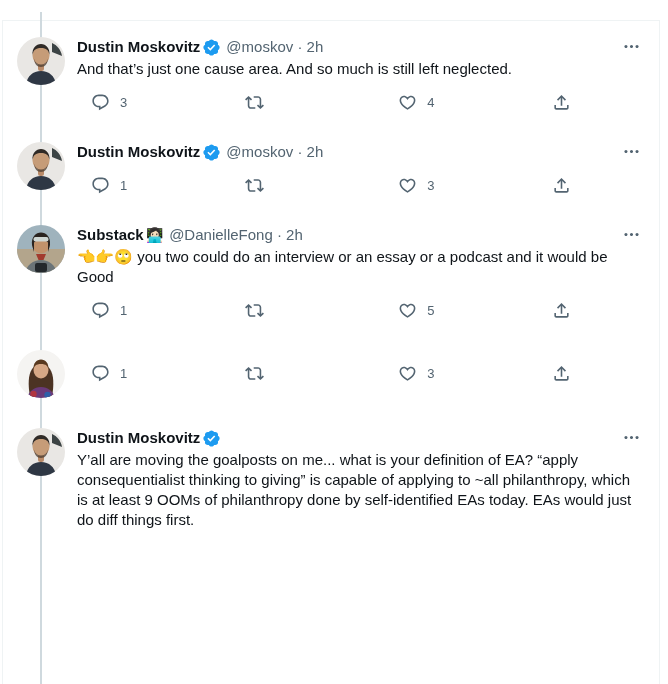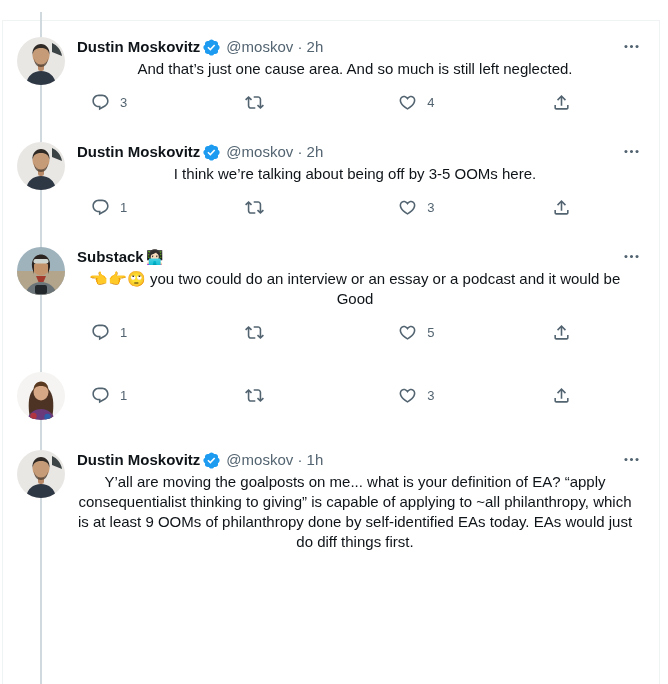--- a/index.html
+++ b/index.html
@@ -55,21 +55,21 @@
   .name-emoji { margin-left: 3px; font-size: 14px; }
   .badge { width: 19px; height: 19px; margin-left: 2px; flex-shrink: 0; }
   .badge svg { display: block; width: 19px; height: 19px; }
   .handle { color: var(--secondary, #536471); margin-left: 5px; overflow: hidden; text-overflow: ellipsis; }
   .more-btn {
     margin-left: auto;
     background: none; border: none; padding: 0 2px;
     cursor: pointer; height: 19px; align-self: flex-start;
   }
   .more-btn svg { width: 19px; height: 19px; fill: var(--secondary, #536471); }
-  .body { margin-top: 2px; text-align: center; }
+  .body { margin-top: 2px; }
   .body p {
     margin: 0;
     font-size: 15px; line-height: 20px;
     color: var(--text, #0f1419);
     max-width: 556px;
     word-wrap: break-word;
   }
   .body p + p { margin-top: 24px; }
   .actions {
     display: flex;
@@ -179,23 +179,20 @@
               <path fill="#1d9bf0" fill-rule="evenodd" d="M22.25 12c0-1.43-.88-2.67-2.19-3.34.46-1.39.2-2.9-.81-3.91s-2.52-1.27-3.91-.81c-.66-1.31-1.91-2.19-3.34-2.19s-2.67.88-3.33 2.19c-1.4-.46-2.91-.2-3.92.81s-1.26 2.52-.8 3.91c-1.31.67-2.2 1.91-2.2 3.34s.89 2.67 2.2 3.34c-.46 1.39-.21 2.9.8 3.91s2.52 1.26 3.91.81c.67 1.31 1.91 2.19 3.34 2.19s2.68-.88 3.34-2.19c1.39.45 2.9.2 3.91-.81s1.27-2.52.81-3.91c1.31-.67 2.19-1.91 2.19-3.34zm-11.71 4.2L6.8 12.46l1.41-1.42 2.26 2.26 4.8-5.23 1.47 1.36-6.2 6.77z"></path>
             </svg>
         </span>
         <span class="handle">@moskov · 2h</span>
         <button class="more-btn">
           <svg viewBox="0 0 24 24">
               <path d="M3 12c0-1.1.9-2 2-2s2 .9 2 2-.9 2-2 2-2-.9-2-2zm9 2c1.1 0 2-.9 2-2s-.9-2-2-2-2 .9-2 2 .9 2 2 2zm7 0c1.1 0 2-.9 2-2s-.9-2-2-2-2 .9-2 2 .9 2 2 2z"></path>
             </svg>
         </button>
       </div>
-      <div class="body">
-        <p>I think we’re talking about being off by 3-5 OOMs here.</p>
-      </div>
       <div class="actions">
         <button class="action">
           <svg viewBox="0 0 24 24">
               <path d="M1.751 10c0-4.42 3.584-8 8.005-8h4.366c4.49 0 8.129 3.64 8.129 8.13 0 2.96-1.607 5.68-4.196 7.11l-8.054 4.46v-3.69h-.067c-4.49.1-8.183-3.51-8.183-8.01zm8.005-6c-3.317 0-6.005 2.69-6.005 6 0 3.37 2.77 6.08 6.138 6.01l.351-.01h1.761v2.3l5.087-2.81c1.951-1.08 3.163-3.13 3.163-5.36 0-3.39-2.744-6.13-6.129-6.13H9.756z"></path>
             </svg>
           <span class="count">1</span>
         </button>
         <button class="action">
           <svg viewBox="0 0 24 24">
               <path d="M4.5 3.88l4.432 4.14-1.364 1.46L5.5 7.55V16c0 1.1.896 2 2 2H13v2H7.5c-2.209 0-4-1.79-4-4V7.55L1.432 9.48.068 8.02 4.5 3.88zM16.5 6H11V4h5.5c2.209 0 4 1.79 4 4v8.45l2.068-1.93 1.364 1.46-4.432 4.14-4.432-4.14 1.364-1.46 2.068 1.93V8c0-1.1-.896-2-2-2z"></path>
@@ -229,20 +226,21 @@
             <rect x="16.5" y="12" width="15" height="4.5" rx="2" fill="#cfd6d2"></rect>
             <path d="M19 29h10l-2.5 6h-5z" fill="#a23b2e"></path>
             <rect x="18" y="38" width="12" height="9" rx="2" fill="#23282c"></rect>
           </svg>
       </a>
     </div>
     <div class="content">
       <div class="header">
         <span class="name">Substack</span>
         <span class="name-emoji">👩🏻‍💻</span>
+        <span class="handle">@DanielleFong · 2h</span>
         <button class="more-btn">
           <svg viewBox="0 0 24 24">
               <path d="M3 12c0-1.1.9-2 2-2s2 .9 2 2-.9 2-2 2-2-.9-2-2zm9 2c1.1 0 2-.9 2-2s-.9-2-2-2-2 .9-2 2 .9 2 2 2zm7 0c1.1 0 2-.9 2-2s-.9-2-2-2-2 .9-2 2 .9 2 2 2z"></path>
             </svg>
         </button>
       </div>
       <div class="body">
         <p>👈👉🙄 you two could do an interview or an essay or a podcast and it would be Good</p>
       </div>
       <div class="actions">
@@ -331,21 +329,20 @@
       </a>
     </div>
     <div class="content">
       <div class="header">
         <span class="name">Dustin Moskovitz</span>
         <span class="badge">
           <svg viewBox="0 0 24 24">
               <path fill="#1d9bf0" fill-rule="evenodd" d="M22.25 12c0-1.43-.88-2.67-2.19-3.34.46-1.39.2-2.9-.81-3.91s-2.52-1.27-3.91-.81c-.66-1.31-1.91-2.19-3.34-2.19s-2.67.88-3.33 2.19c-1.4-.46-2.91-.2-3.92.81s-1.26 2.52-.8 3.91c-1.31.67-2.2 1.91-2.2 3.34s.89 2.67 2.2 3.34c-.46 1.39-.21 2.9.8 3.91s2.52 1.26 3.91.81c.67 1.31 1.91 2.19 3.34 2.19s2.68-.88 3.34-2.19c1.39.45 2.9.2 3.91-.81s1.27-2.52.81-3.91c1.31-.67 2.19-1.91 2.19-3.34zm-11.71 4.2L6.8 12.46l1.41-1.42 2.26 2.26 4.8-5.23 1.47 1.36-6.2 6.77z"></path>
             </svg>
         </span>
-        <span class="handle">@moskov · 1h</span>
         <button class="more-btn">
           <svg viewBox="0 0 24 24">
               <path d="M3 12c0-1.1.9-2 2-2s2 .9 2 2-.9 2-2 2-2-.9-2-2zm9 2c1.1 0 2-.9 2-2s-.9-2-2-2-2 .9-2 2 .9 2 2 2zm7 0c1.1 0 2-.9 2-2s-.9-2-2-2-2 .9-2 2 .9 2 2 2z"></path>
             </svg>
         </button>
       </div>
       <div class="body">
         <p>Y’all are moving the goalposts on me... what is your definition of EA? “apply consequentialist thinking to giving” is capable of applying to ~all philanthropy, which is at least 9 OOMs of philanthropy done by self-identified EAs today. EAs would just do diff things first.</p>
       </div>
     </div>

